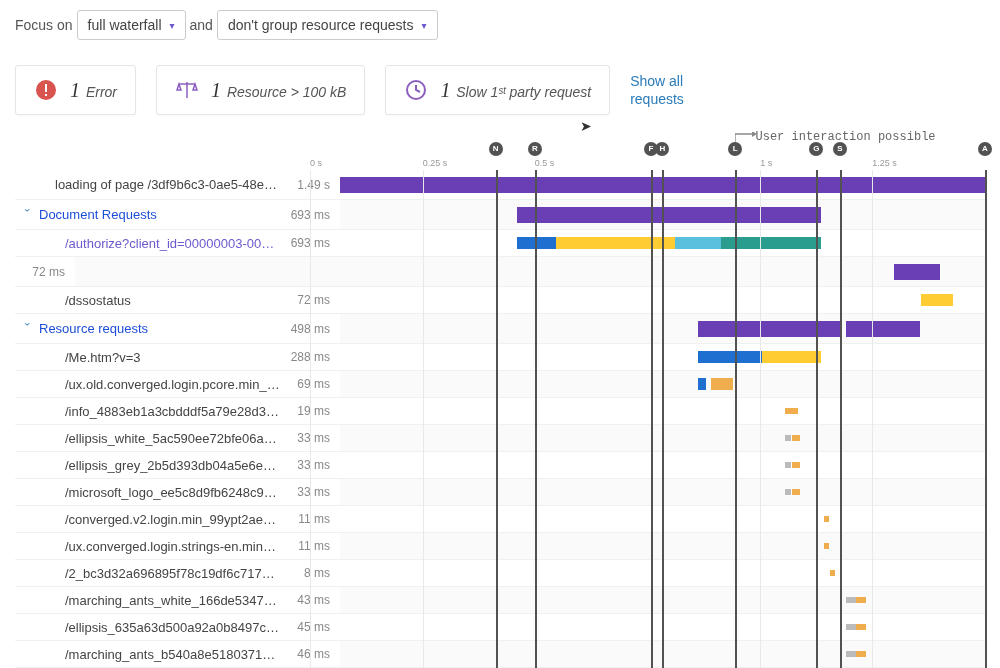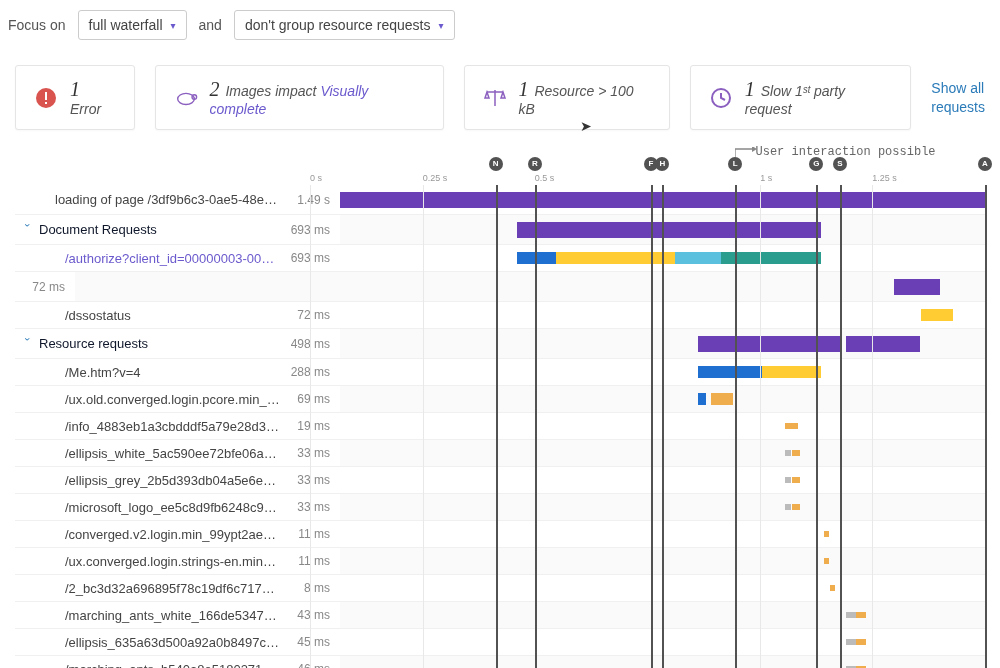--- a/index.html
+++ b/index.html
@@ -1,18 +1,18 @@
 <!DOCTYPE html>
 <html><head>
 <meta charset="utf-8">
 <style>
   * { box-sizing: border-box; margin: 0; padding: 0; }
   body { font-family: -apple-system, BlinkMacSystemFont, 'Segoe UI', sans-serif; font-size: 13px; color: #333; background: #fff; width: 1000px; height: 668px; overflow: hidden; position: relative; }
   
-  .filter-bar { display: flex; align-items: center; gap: 12px; padding: 10px 8px; font-size: 14px; color: #555; }
+  .filter-bar { display: flex; align-items: center; gap: 4px; padding: 10px 15px; font-size: 14px; color: #555; }
   .filter-bar .label { }
   .dropdown { border: 1px solid #ccc; border-radius: 3px; padding: 6px 10px; display: flex; align-items: center; gap: 8px; cursor: pointer; background: #fff; color: #444; }
   .dropdown .chevron { color: #6a5acd; font-size: 10px; }
   
   .findings-bar { display: flex; gap: 20px; padding: 15px 15px 25px 15px; align-items: center; }
   .finding-card { border: 1px solid #e5e5e5; border-radius: 3px; padding: 12px 18px; display: flex; align-items: center; gap: 12px; background: #fff; box-shadow: 0 1px 2px rgba(0,0,0,0.03); }
   .finding-icon { width: 24px; height: 24px; display: flex; align-items: center; justify-content: center; }
   .finding-text { font-size: 14px; color: #555; font-style: italic; }
   .finding-text .count { font-family: Georgia, serif; font-size: 20px; color: #333; margin-right: 2px; }
   .finding-text .link { color: #6a5acd; }
@@ -28,21 +28,21 @@
   .vmarker { position: absolute; width: 14px; height: 14px; border-radius: 50%; background: #525252; color: #fff; font-size: 8px; line-height: 14px; text-align: center; font-weight: bold; z-index: 6; }
   
   .rows { position: relative; }
   .row { display: flex; align-items: center; height: 27px; border-bottom: 1px solid #f0f0f0; position: relative; }
   .row.big { height: 30px; }
   .row-label-col { width: 265px; display: flex; align-items: center; gap: 6px; padding-left: 6px; overflow: hidden; white-space: nowrap; text-overflow: ellipsis; }
   .row-label-col.indent1 { padding-left: 40px; }
   .row-label-col.indent2 { padding-left: 50px; }
   .expand-chevron { color: #2b7bb9; font-size: 10px; display: inline-block; width: 12px; transform: rotate(90deg); }
   .row-label { overflow: hidden; text-overflow: ellipsis; white-space: nowrap; font-size: 13px; color: #444; }
-  .row-label.group { font-weight: 400; color: #0f172a; }
+  .row-label.group { font-weight: 400; color: #1d4ed8; }
   .row-label.purple { color: #6a5acd; }
   .row-time { width: 60px; text-align: right; font-size: 12px; color: #888; padding-right: 10px; }
   .row-chart { flex: 1; position: relative; height: 100%; }
   .row:nth-child(even) .row-chart { background: #fafafa; }
   
   .bar { position: absolute; height: 12px; top: 50%; transform: translateY(-50%); }
   .bar.thick { height: 16px; }
   .bar.thin { height: 6px; }
   
   .c-purple { background: #6a3fb5; }
@@ -76,32 +76,20 @@
     <span class="finding-icon">
       <svg width="24" height="24" viewBox="0 0 24 24">
           <circle cx="12" cy="12" r="10" fill="#d9534f"></circle>
           <rect x="11" y="6" width="2" height="8" fill="#fff"></rect>
           <rect x="11" y="16" width="2" height="2" fill="#fff"></rect>
         </svg>
     </span>
     <span class="finding-text">
       <span class="count">1</span>
       <span>Error</span>
-    </span>
-  </div>
-  <div class="finding-card">
-    <span class="finding-icon">
-      <svg width="26" height="20" viewBox="0 0 26 20">
-          <ellipse cx="13" cy="11" rx="9" ry="6" fill="none" stroke="#8b5fbf" stroke-width="1.5"></ellipse>
-          <circle cx="22" cy="9" r="2.5" fill="none" stroke="#8b5fbf" stroke-width="1.5"></circle>
-        </svg>
-    </span>
-    <span class="finding-text">
-      <span class="count">2</span>
-      <span>Images impact </span><span class="link">Visually complete</span>
     </span>
   </div>
   <div class="finding-card">
     <span class="finding-icon">
       <svg width="24" height="24" viewBox="0 0 24 24" fill="none" stroke="#8b5fbf" stroke-width="1.5">
           <line x1="12" y1="4" x2="12" y2="20"></line>
           <line x1="4" y1="6" x2="20" y2="6"></line>
           <path d="M4 6 L2 12 L6 12 Z"></path>
           <path d="M20 6 L18 12 L22 12 Z"></path>
         </svg>
@@ -210,21 +198,21 @@
           <span class="row-label group ">Resource requests</span>
         </div>
         <div class="row-time">498 ms</div>
         <div class="row-chart">
           <div class="bar c-purple thick" style="left: 55.5%; width: 22%;"></div>
           <div class="bar c-purple thick" style="left: 78.5%; width: 11.5%;"></div>
         </div>
       </div>
       <div class="row">
         <div class="row-label-col indent2">
-          <span class="row-label ">/Me.htm?v=4</span>
+          <span class="row-label ">/Me.htm?v=3</span>
         </div>
         <div class="row-time">288 ms</div>
         <div class="row-chart">
           <div class="bar c-blue" style="left: 55.5%; width: 10%;"></div>
           <div class="bar c-yellow" style="left: 65.5%; width: 9%;"></div>
         </div>
       </div>
       <div class="row">
         <div class="row-label-col indent2">
           <span class="row-label ">/ux.old.converged.login.pcore.min_kihoin...</span>

